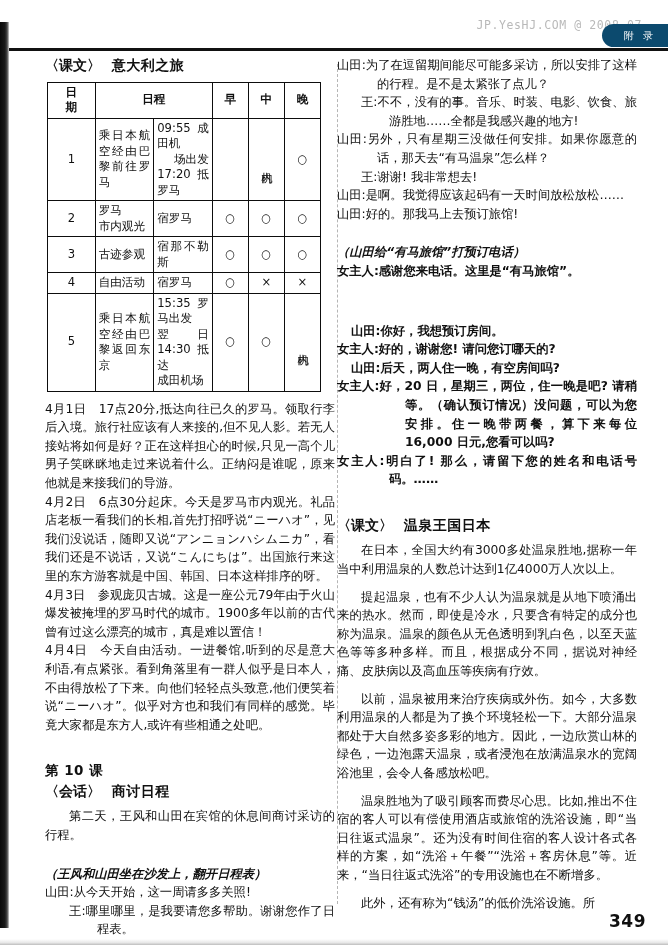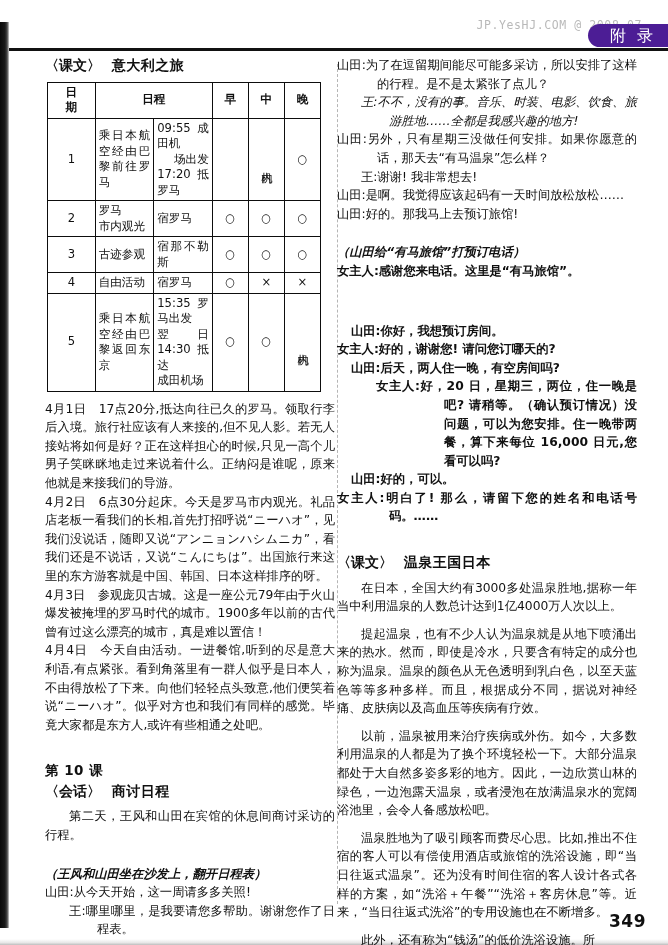--- a/index.html
+++ b/index.html
@@ -26,25 +26,25 @@
   }
   #watermark{
     position:absolute;right:26px;top:18px;
     font-size:11.5px;letter-spacing:.6px;color:#b9b9b9;
     font-family:"DejaVu Sans Mono","Liberation Mono",monospace;
     white-space:nowrap;
   }
   
   #appendix-tab{
     position:absolute;right:0;top:24px;
-    background:#4c1d95;color:#fff;
+    background:#0c4a6e;color:#fff;
     height:23px;line-height:23px;
     padding:0 12px 0 22px;
     border-top-left-radius:13px;border-bottom-left-radius:13px;
-    font-size:16px;letter-spacing:3px;
+    font-size:10px;letter-spacing:3px;
     white-space:nowrap;
   }
   
   #page-body{
     position:absolute;left:9px;top:56px;width:659px;height:889px;
   }
   #col-divider{
     position:absolute;left:328px;top:8px;width:0;height:840px;
     border-left:1px dashed #b5b5b5;
   }
@@ -213,34 +213,33 @@
     <p class="indent">第二天，王风和山田在宾馆的休息间商讨采访的行程。</p>
     <p class="stage">（王风和山田坐在沙发上，翻开日程表）</p>
 
     <p class="hang"><span>山田:</span><span>从今天开始，这一周请多多关照!</span></p>
     <p class="hang" style="padding-left:52px;text-indent:-28px;"><span>王:</span><span>哪里哪里，是我要请您多帮助。谢谢您作了日程表。</span></p>
   </div>
 
   <div class="col" id="col-right">
 
     <p class="hang"><span>山田:</span><span>为了在逗留期间能尽可能多采访，所以安排了这样的行程。是不是太紧张了点儿？</span></p>
-    <p class="hang" style="padding-left:52px;text-indent:-28px;font-style:italic;"><span>王:</span><span>不不，没有的事。音乐、时装、电影、饮食、旅游胜地……全都是我感兴趣的地方!</span></p>
+    <p class="hang" style="padding-left:52px;text-indent:-28px;"><span>王:</span><span>不不，没有的事。音乐、时装、电影、饮食、旅游胜地……全都是我感兴趣的地方!</span></p>
     <p class="hang"><span>山田:</span><span>另外，只有星期三没做任何安排。如果你愿意的话，那天去“有马温泉”怎么样？</span></p>
     <p class="hang" style="padding-left:52px;text-indent:-28px;"><span>王:</span><span>谢谢! 我非常想去!</span></p>
     <p class="hang"><span>山田:</span><span>是啊。我觉得应该起码有一天时间放松放松……</span></p>
     <p class="hang"><span>山田:</span><span>好的。那我马上去预订旅馆!</span></p>
 
     <p class="stage">（山田给“有马旅馆”打预订电话）</p>
 
     <p class="hang2"><span>女主人:</span><span>感谢您来电话。这里是“有马旅馆”。</span></p>
     <p class="hang2" style="text-indent:-38px;margin-top:41px;"><span>山田:</span><span>你好，我想预订房间。</span></p>
     <p class="hang2"><span>女主人:</span><span>好的，谢谢您! 请问您订哪天的?</span></p>
     <p class="hang2" style="text-indent:-38px;"><span>山田:</span><span>后天，两人住一晚，有空房间吗?</span></p>
-    <p class="hang2" style="padding-left:68px;text-indent:-68px;margin-left:39px;"><span>女主人:</span><span>好，20 日，星期三，两位，住一晚是吧? 请稍等。（确认预订情况）没问题，可以为您安排。住一晚带两餐，算下来每位 16,000 日元,您看可以吗?</span></p>
-    <p class="hang2" style="text-indent:-38px;"><span>山田:</span><span>好的，可以。</span></p>
+    <p class="hang2" style="padding-left:68px;text-indent:-68px;"><span>女主人:</span><span>好，20 日，星期三，两位，住一晚是吧? 请稍等。（确认预订情况）没问题，可以为您安排。住一晚带两餐，算下来每位 16,000 日元,您看可以吗?</span></p>
     <p class="hang2"><span>女主人:</span><span>明白了! 那么，请留下您的姓名和电话号码。……</span></p>
 
     <div class="blank-lg"></div>
 
     <div class="sec-head">
       <span class="brk">〈课文〉</span>
       &nbsp;<span>温泉王国日本</span>
     </div>
 
     <p class="indent">在日本，全国大约有3000多处温泉胜地,据称一年当中利用温泉的人数总计达到1亿4000万人次以上。</p>

